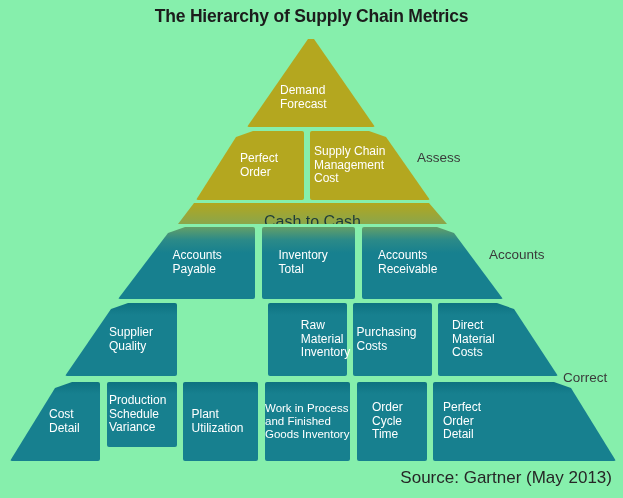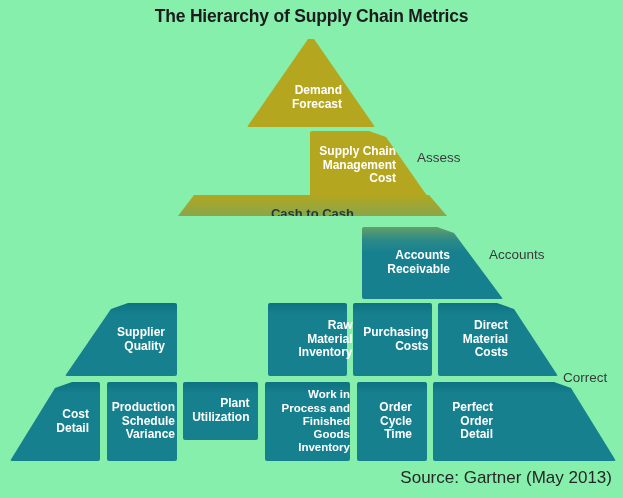--- a/index.html
+++ b/index.html
@@ -6,21 +6,21 @@
   .canvas{
     position:relative;width:623px;height:498px;background:#86efac;overflow:hidden;
     font-family:"Liberation Sans",sans-serif;
   }
   .title{
     position:absolute;top:6px;left:0;width:623px;text-align:center;
     font-size:17.5px;font-weight:bold;color:#1c1c1c;letter-spacing:-0.2px;
   }
   .blk{
     position:absolute;display:flex;align-items:center;justify-content:center;
-    text-align:right;color:#ffffff;font-weight:bold;font-size:12px;line-height:1.16;
+    text-align:left;color:#ffffff;font-weight:normal;font-size:12px;line-height:1.16;
     box-sizing:border-box;border-radius:2px;
   }
   .blk .t{display:block;}
   .gold{background:#b4a71f;}
   .r3bg{background:linear-gradient(180deg,#649f68 0px,#2b8a88 13px,#17808f 26px);}
   .tealbg{background:linear-gradient(180deg,#0e7280 0px,#17808f 12px);}
 
   
   #b-r1{left:247px;top:39px;width:128px;height:88px;align-items:flex-start;
         clip-path:polygon(61px 0,67px 0,128px 88px,0 88px);}
@@ -28,24 +28,24 @@
 
   
   #b-r2a{left:196px;top:131px;width:108px;height:69px;
          clip-path:polygon(57px 0,108px 0,108px 69px,0 69px,40px 6px);}
   #b-r2a .t{width:50px;margin-left:30px;}
   #b-r2b{left:310px;top:131px;width:120px;height:69px;
          clip-path:polygon(0 0,59px 0,76px 6px,120px 69px,0 69px);}
   #b-r2b .t{width:82px;margin-right:30px;}
 
   
-  #b-c2c{left:178px;top:195px;width:269px;height:38px;
+  #b-c2c{left:178px;top:203px;width:269px;height:38px;
          background:linear-gradient(180deg,#b2a61f,#8aa64b 55%,#5f9a6e);
          clip-path:polygon(16px 0,251px 0,269px 21px,0 21px);
-         color:#1e3b39;font-size:13px;}
+         color:#1e3b39;font-size:16px;}
 
   
   #b-r3a{left:118px;top:227px;width:137px;height:72px;
          clip-path:polygon(67px 0,137px 0,137px 72px,0 72px,50px 6px);}
   #b-r3a .t{width:64px;margin-left:36px;}
   #b-r3b{left:262px;top:227px;width:93px;height:72px;}
   #b-r3b .t{width:60px;}
   #b-r3c{left:362px;top:227px;width:141px;height:72px;
          clip-path:polygon(0 0,75px 0,92px 6px,141px 72px,0 72px);}
   #b-r3c .t{width:72px;margin-right:37px;}
@@ -61,23 +61,23 @@
   #b-r4d{left:353px;top:303px;width:79px;height:73px;}
   #b-r4d .t{width:72px;}
   #b-r4e{left:438px;top:303px;width:120px;height:73px;
          clip-path:polygon(0 0,59px 0,76px 6px,120px 73px,0 73px);}
   #b-r4e .t{width:56px;margin-right:36px;}
 
   
   #b-r5a{left:10px;top:382px;width:90px;height:79px;
          clip-path:polygon(62px 0,90px 0,90px 79px,0 79px,45px 6px);}
   #b-r5a .t{width:40px;margin-left:28px;}
-  #b-r5b{left:107px;top:382px;width:70px;height:79px;}
+  #b-r5b{left:107px;top:382px;width:70px;height:65px;}
   #b-r5b .t{width:66px;}
-  #b-r5c{left:183px;top:382px;width:75px;height:58px;}
+  #b-r5c{left:183px;top:382px;width:75px;height:79px;}
   #b-r5c .t{width:58px;}
   #b-r5d{left:265px;top:382px;width:85px;height:79px;font-size:11.5px;}
   #b-r5d .t{width:88px;}
   #b-r5e{left:357px;top:382px;width:70px;height:79px;}
   #b-r5e .t{width:40px;}
   #b-r5f{left:433px;top:382px;width:183px;height:79px;
          clip-path:polygon(0 0,121px 0,138px 6px,183px 79px,0 79px);}
   #b-r5f .t{width:50px;margin-right:113px;}
 
   
@@ -92,28 +92,37 @@
 <body>
 
 <div class="canvas">
 
   <div class="title">The Hierarchy of Supply Chain Metrics</div>
 
   <div class="blk gold" id="b-r1">
     <span class="t">Demand Forecast</span>
   </div>
 
+  <div class="blk gold" id="b-r2a">
+    <span class="t">Perfect Order</span>
+  </div>
   <div class="blk gold" id="b-r2b">
     <span class="t">Supply Chain Management Cost</span>
   </div>
 
   <div class="blk" id="b-c2c">
     <span class="t">Cash to Cash</span>
   </div>
 
+  <div class="blk r3bg" id="b-r3a">
+    <span class="t">Accounts Payable</span>
+  </div>
+  <div class="blk r3bg" id="b-r3b">
+    <span class="t">Inventory Total</span>
+  </div>
   <div class="blk tealbg" id="b-r4a">
     <span class="t">Supplier Quality</span>
   </div>
 
   <div class="blk r3bg" id="b-r3c">
     <span class="t">Accounts Receivable</span>
   </div>
   <div class="blk tealbg" id="b-r4c">
     <span class="t">Raw Material Inventory</span>
   </div>

